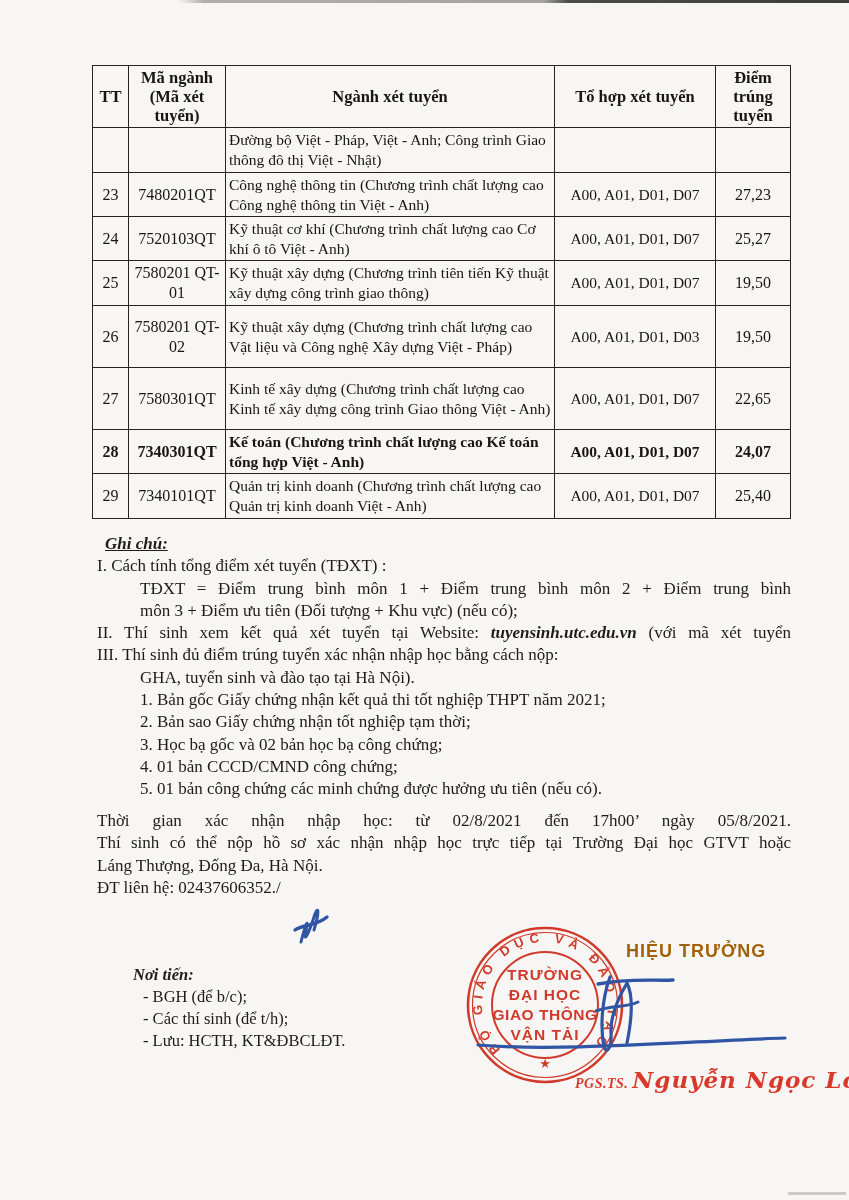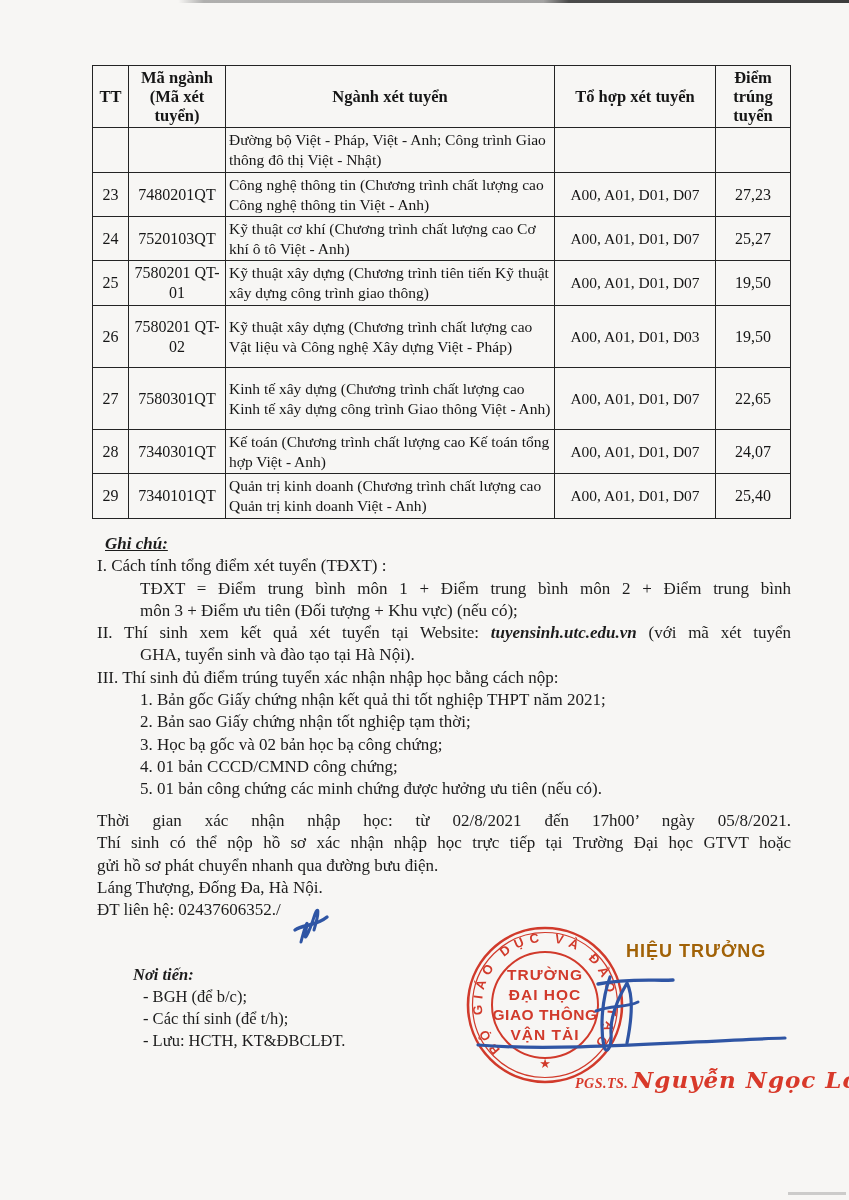--- a/index.html
+++ b/index.html
@@ -127,21 +127,21 @@
         <td class="c-tohop">A00, A01, D01, D03</td>
         <td class="c-diem">19,50</td>
       </tr>
       <tr style="height: 62px;">
         <td class="c-tt">27</td>
         <td class="c-ma">7580301QT</td>
         <td class="c-nganh">Kinh tế xây dựng (Chương trình chất lượng cao Kinh tế xây dựng công trình Giao thông Việt - Anh)</td>
         <td class="c-tohop">A00, A01, D01, D07</td>
         <td class="c-diem">22,65</td>
       </tr>
-      <tr style="height: 44px;">
+      <tr style="height: 44px; font-weight: bold;">
         <td class="c-tt">28</td>
         <td class="c-ma">7340301QT</td>
         <td class="c-nganh">Kế toán (Chương trình chất lượng cao Kế toán tổng hợp Việt - Anh)</td>
         <td class="c-tohop">A00, A01, D01, D07</td>
         <td class="c-diem">24,07</td>
       </tr>
       <tr style="height: 45px;">
         <td class="c-tt">29</td>
         <td class="c-ma">7340101QT</td>
         <td class="c-nganh">Quản trị kinh doanh (Chương trình chất lượng cao Quản trị kinh doanh Việt - Anh)</td>
@@ -150,33 +150,32 @@
       </tr>
     </tbody>
 </table>
 
 <div class="textblock" id="notes">
     <div class="tline ghichu"><span>Ghi chú:</span></div>
     <div class="tline"><span>I. Cách tính tổng điểm xét tuyển (TĐXT) :</span></div>
     <div class="tline just ind"><span>TĐXT = Điểm trung bình môn 1 + Điểm trung bình môn 2 + Điểm trung bình</span></div>
     <div class="tline ind"><span>môn 3 + Điểm ưu tiên (Đối tượng + Khu vực) (nếu có);</span></div>
     <div class="tline just"><span>II. Thí sinh xem kết quả xét tuyển tại Website: </span><span class="em">tuyensinh.utc.edu.vn</span><span> (với mã xét tuyển</span></div>
+    <div class="tline"><span>III. Thí sinh đủ điểm trúng tuyển xác nhận nhập học bằng cách nộp:</span></div>
     <div class="tline ind"><span>GHA, tuyển sinh và đào tạo tại Hà Nội).</span></div>
-    <div class="tline"><span>III. Thí sinh đủ điểm trúng tuyển xác nhận nhập học bằng cách nộp:</span></div>
     <div class="tline ind"><span>1. Bản gốc Giấy chứng nhận kết quả thi tốt nghiệp THPT năm 2021;</span></div>
     <div class="tline ind"><span>2. Bản sao Giấy chứng nhận tốt nghiệp tạm thời;</span></div>
     <div class="tline ind"><span>3. Học bạ gốc và 02 bản học bạ công chứng;</span></div>
     <div class="tline ind"><span>4. 01 bản CCCD/CMND công chứng;</span></div>
     <div class="tline ind"><span>5. 01 bản công chứng các minh chứng được hưởng ưu tiên (nếu có).</span></div>
   </div>
 
 <div class="textblock" id="bodylines">
     <div class="tline just"><span>Thời gian xác nhận nhập học: từ 02/8/2021 đến 17h00’ ngày 05/8/2021.</span></div>
     <div class="tline just"><span>Thí sinh có thể nộp hồ sơ xác nhận nhập học trực tiếp tại Trường Đại học GTVT hoặc</span></div>
-    <div class="tline"><span>gửi hồ sơ phát chuyển nhanh qua đường bưu điện.</span></div>
     <div class="tline"><span>Láng Thượng, Đống Đa, Hà Nội.</span></div>
     <div class="tline"><span>ĐT liên hệ: 02437606352./</span></div>
   </div>
 
 <div class="check-wrap">
   <svg width="42" height="48" viewBox="0 0 42 48">
     <path d="M10 42 C14 26,18 16,15 30 C12 44,17 36,24 14 C27 6,29 10,23 30" fill="none" stroke="#2f55a4" stroke-width="3" stroke-linecap="round"></path>
     <path d="M4 30 C12 24,24 27,36 17" fill="none" stroke="#2f55a4" stroke-width="3.4" stroke-linecap="round"></path>
   </svg>
 </div>

